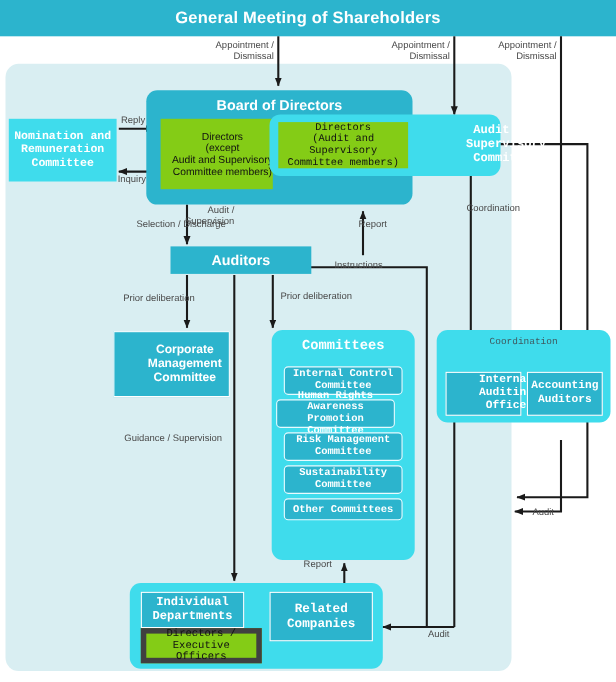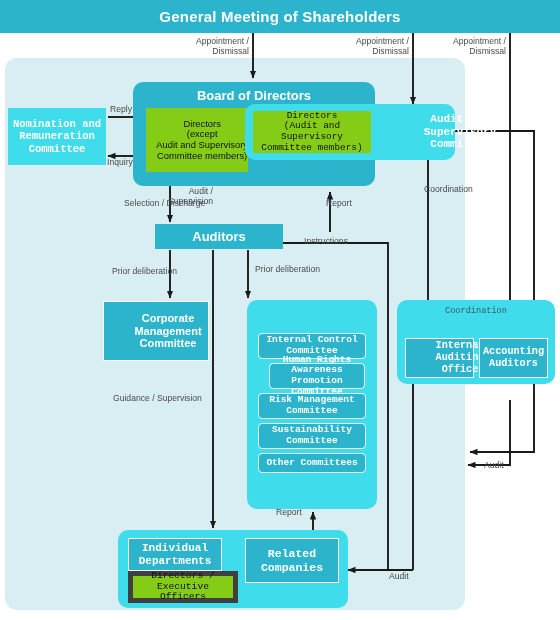--- a/index.html
+++ b/index.html
@@ -131,25 +131,26 @@
     <span>Auditors</span>
   </div>
 
   <div class="abs box-teal outline" style="left:103px;top:301px;width:106px;height:60px;font-size:11px;line-height:1.18;white-space:pre-line;padding-left:24px;">
     <span>Corporate
 Management
 Committee</span>
   </div>
 
   <div class="abs box-cyan rounded" style="left:247px;top:300px;width:130px;height:209px;display:block;">
+    <div class="grp-title">Committees</div>
     <div class="abs sub-chip" style="left:11px;top:33px;width:108px;height:26px;white-space:pre-line;">
       <span>Internal Control
 Committee</span>
     </div>
-    <div class="abs sub-chip" style="left:22px;top:63px;width:96px;height:26px;white-space:pre-line;">
+    <div class="abs sub-chip" style="left:4px;top:63px;width:108px;height:26px;white-space:pre-line;">
       <span>Human Rights Awareness
 Promotion Committee</span>
     </div>
     <div class="abs sub-chip" style="left:11px;top:93px;width:108px;height:26px;white-space:pre-line;">
       <span>Risk Management
 Committee</span>
     </div>
     <div class="abs sub-chip" style="left:11px;top:123px;width:108px;height:26px;white-space:pre-line;">
       <span>Sustainability
 Committee</span>

